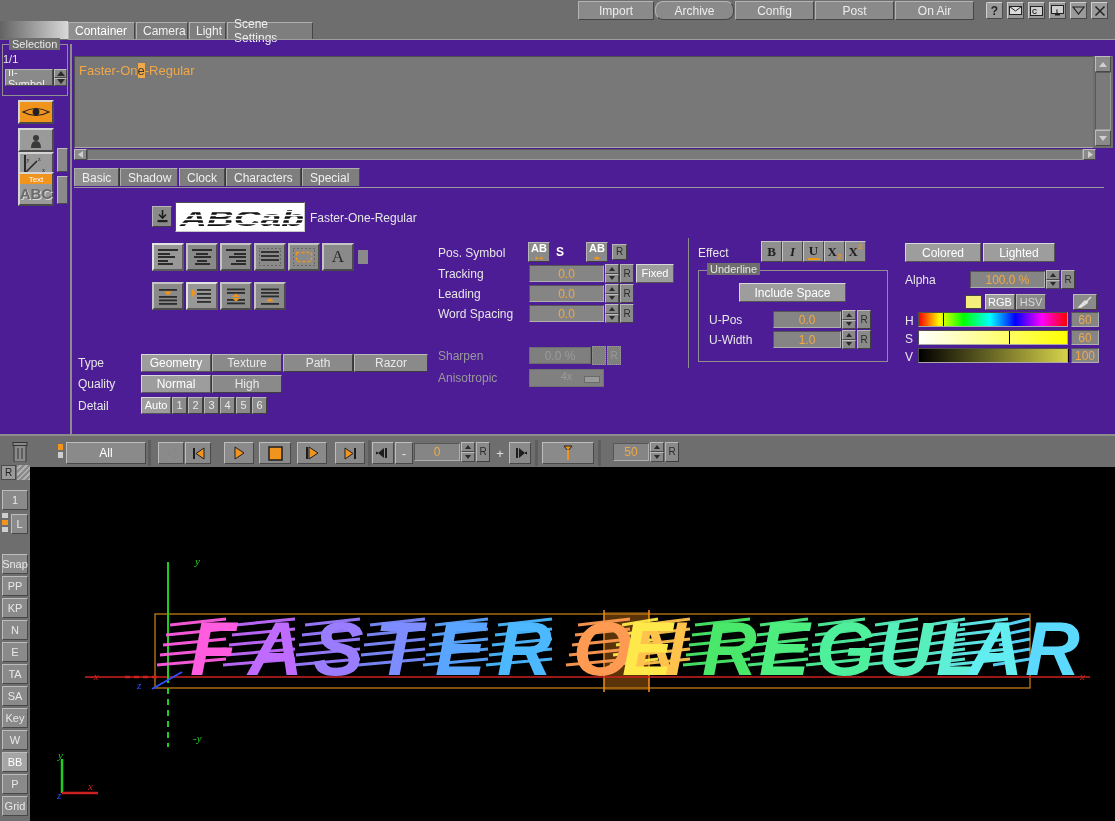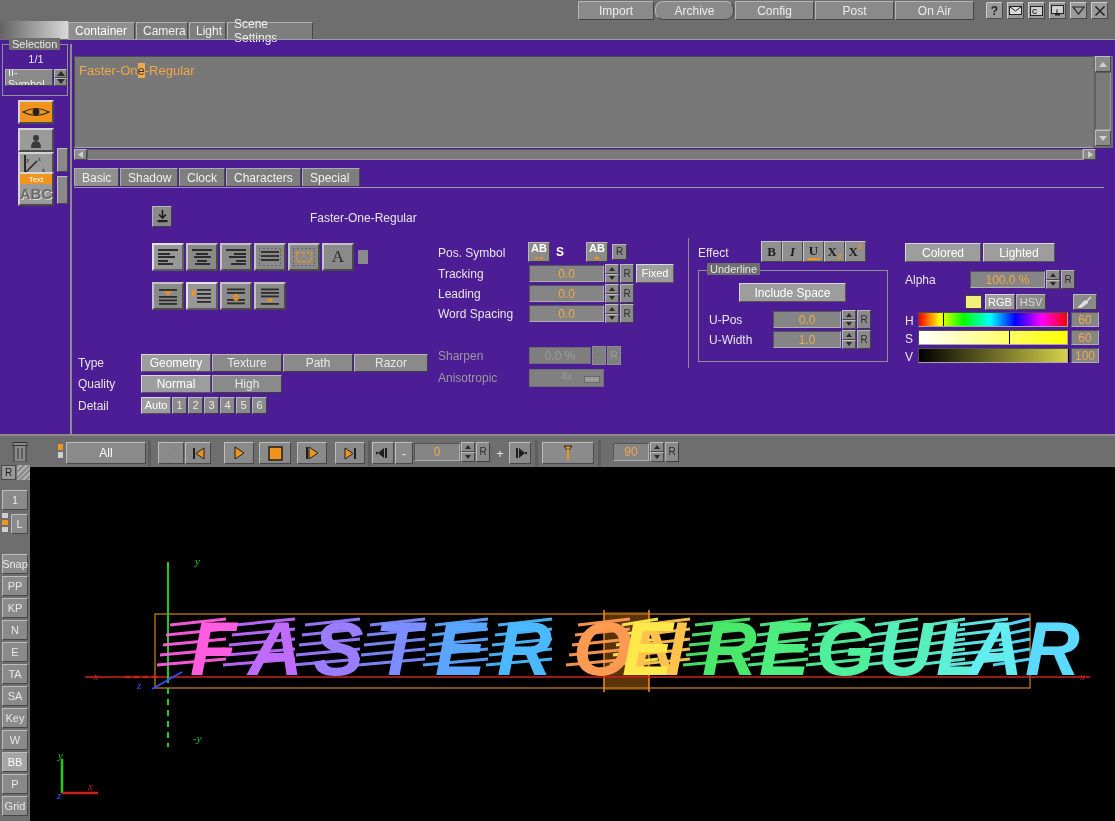--- a/index.html
+++ b/index.html
@@ -77,21 +77,21 @@
     color: #f0f0f0; font-size: 12px;
   }
   .mtab.active { background: #8f8f8f; color: #fff; }
   #tabunderline { position: absolute; left: 68px; top: 18px; width: 1047px; height: 1px; background: #9d9d9d; }
 
   
   #selpanel { position: absolute; left: 2px; top: 44px; width: 66px; height: 52px;
               border: 1px solid #8f8f8f; }
   #seltitle { position: absolute; left: 6px; top: -7px; background: #6e6e6e;
               padding: 0 3px; font-size: 11px; color: #e8e8e8; }
-  #selcount { position: absolute; left: 0; top: 8px; width: 66px; text-align: center;
+  #selcount { position: absolute; left: 0; top: 8px; width: 66px; text-align: left;
               font-size: 11px; color: #e8e8e8; }
   #selcombo { position: absolute; left: 2px; top: 24px; width: 48px; height: 17px;
               background: #8a8a8a;
               border-top:1px solid #b4b4b4; border-left:1px solid #b4b4b4;
               border-right:1px solid #4a4a4a; border-bottom:1px solid #4a4a4a;
               display:flex; align-items:center; padding-left:2px; font-size:11px; color:#f2f2f2;
               overflow:hidden; }
   #selspin { position: absolute; left: 51px; top: 24px; width: 13px; height: 17px; }
 
   .spin { display: flex; flex-direction: column; }
@@ -383,20 +383,34 @@
 
   <div id="props"></div>
 
   <div id="fontdl" class="btn">
     <svg width="11" height="13" viewBox="0 0 11 13">
         <path d="M5.5 0 L5.5 7 M2 4.5 L5.5 8 L9 4.5" stroke="#1e1e1e" stroke-width="1.6" fill="none"></path>
         <rect x="0.5" y="10" width="10" height="2.2" fill="#1e1e1e"></rect>
       </svg>
   </div>
 
+  <div id="fontprev">
+    <svg width="130" height="30" viewBox="0 0 130 30">
+      <g fill="#111" font-family="Liberation Sans" font-weight="bold" font-style="italic" font-size="22">
+        <text x="4" y="23" textLength="124" lengthAdjust="spacingAndGlyphs">ABCab</text>
+      </g>
+      <g stroke="#fff" stroke-width="1.6">
+        <line x1="0" y1="4.5" x2="130" y2="4.5"></line>
+        <line x1="0" y1="8.5" x2="130" y2="8.5"></line>
+        <line x1="0" y1="12.5" x2="130" y2="12.5"></line>
+        <line x1="0" y1="16.5" x2="130" y2="16.5"></line>
+        <line x1="0" y1="20.5" x2="130" y2="20.5"></line>
+      </g>
+    </svg>
+  </div>
   <div id="fontname">Faster-One-Regular</div>
 
   <div class="abtn sel" style="left:152px;top:243px;">
     <div class="lines">
         <i style="width:100%"></i>
         <i style="width:60%"></i>
         <i style="width:85%"></i>
         <i style="width:50%"></i>
         <i style="width:75%"></i>
       </div>
@@ -824,21 +838,21 @@
   <div style="position:absolute;left:535px;top:440px;width:3px;height:26px;background:#5e5e5e;"></div>
 
   <div class="tbtn" style="left:542px;width:52px;">
     <svg width="10" height="16" viewBox="0 0 10 16">
         <path d="M1 1 L9 1 L5 6Z" fill="#f0941e" stroke="#1e1e1e"></path>
         <rect x="4" y="5" width="2" height="10" fill="#f0941e"></rect>
       </svg>
   </div>
   <div style="position:absolute;left:598px;top:440px;width:3px;height:26px;background:#5e5e5e;"></div>
   <div class="field" style="position:absolute;left:613px;top:443px;width:36px;height:18px;">
-    <span>90</span>
+    <span>50</span>
   </div>
   <div class="spin" style="position:absolute;left:650px;top:442px;width:14px;height:20px;">
     <div class="up">
         <div class="tri-up" style="border-width:0 3px 4px 3px;"></div>
       </div>
     <div class="dn">
         <div class="tri-dn" style="border-width:4px 3px 0 3px;"></div>
       </div>
   </div>
   <div class="btn" style="position:absolute;left:665px;top:442px;width:14px;height:20px;font-size:10px;color:#2b2b2b;">

